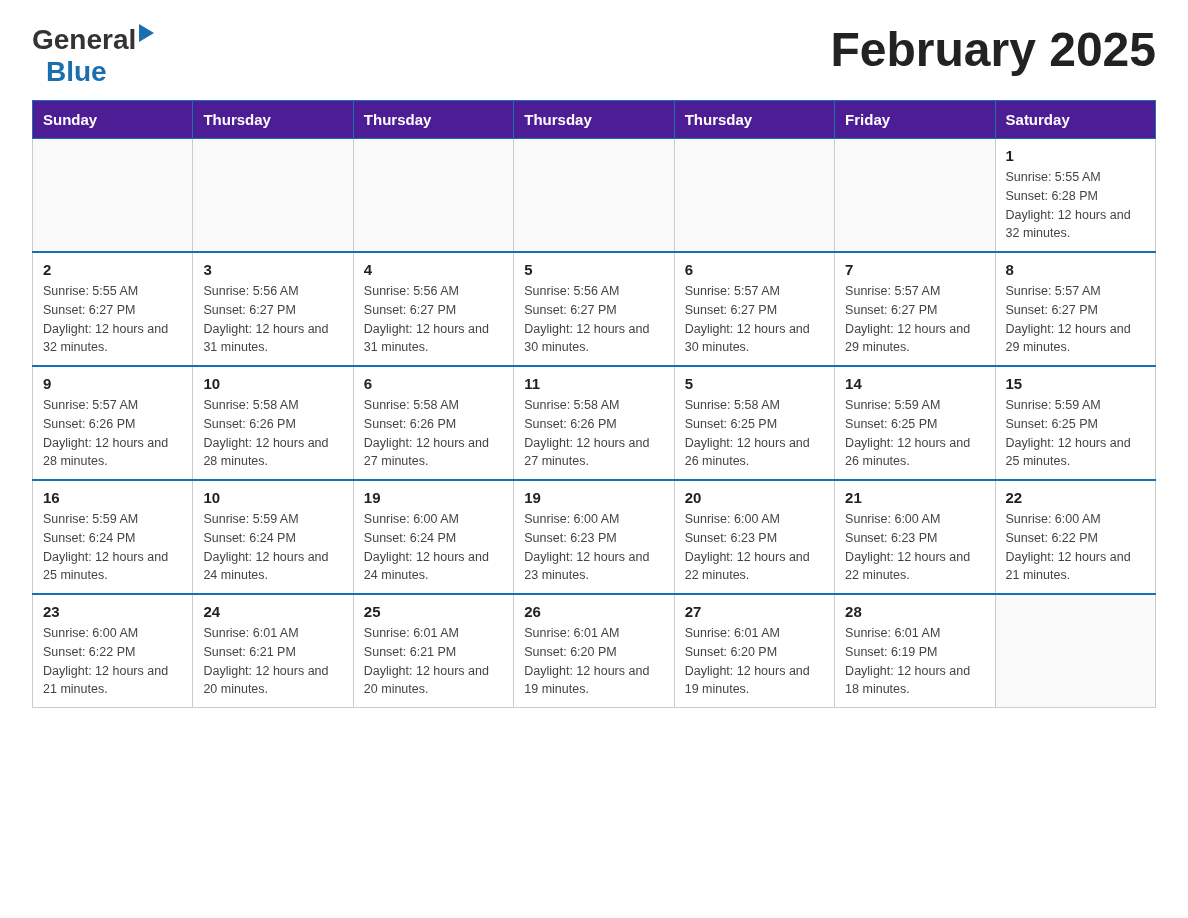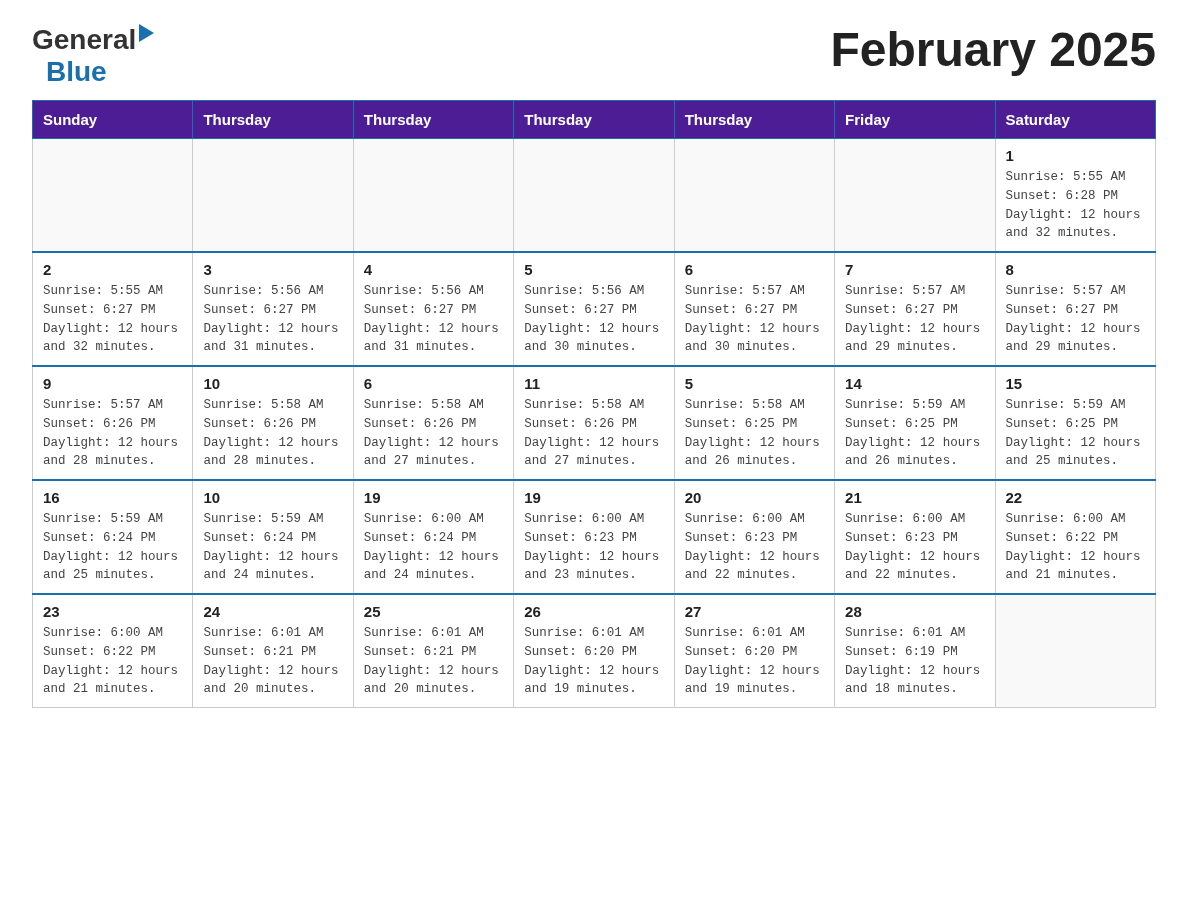--- a/index.html
+++ b/index.html
@@ -60,21 +60,20 @@
     .day-number {
       font-size: 15px;
       font-weight: bold;
       color: #222;
       margin-bottom: 4px;
     }
     .day-info {
       font-size: 12.5px;
       color: #444;
       line-height: 1.5;
-      font-family: Liberation Mono, monospace;
     }
     .empty-cell {
       background: #f9f9f9;
     }
     .top-border-row td {
       border-top: 2px solid #1a6faf;
     }
     
     .logo-svg {
       display: flex;

